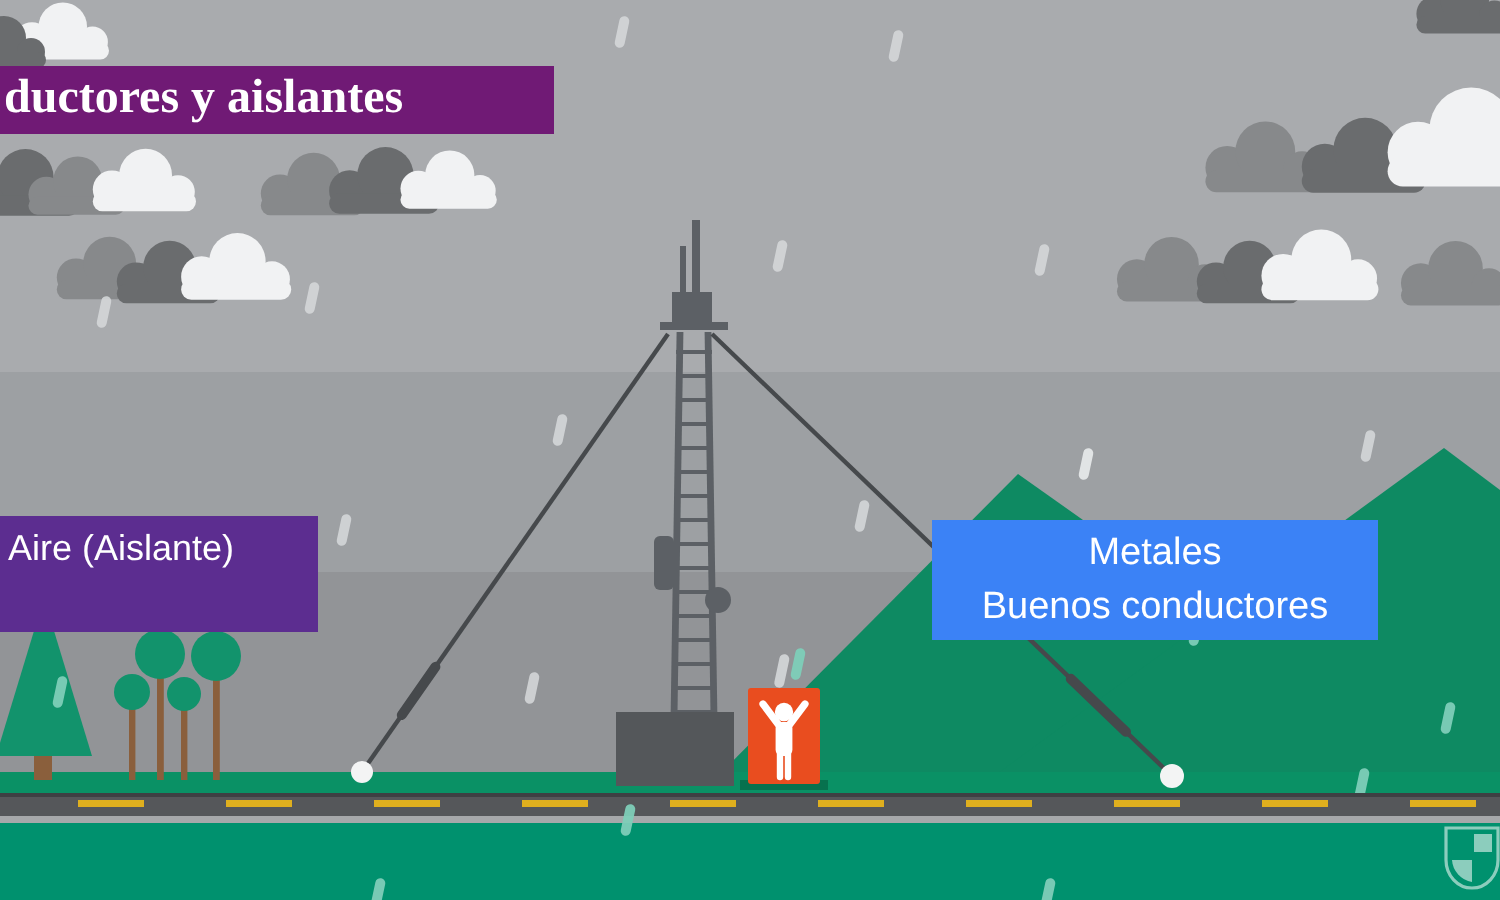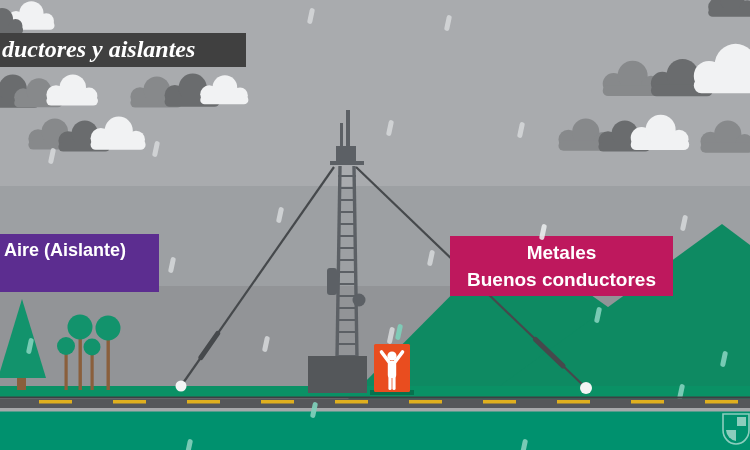--- a/index.html
+++ b/index.html
@@ -11,33 +11,33 @@
   .scene{position:absolute;left:0;top:0;z-index:1;display:block;}
   .overlay{position:absolute;left:0;top:0;z-index:6;display:block;pointer-events:none;}
 
   .cloud-dark{fill:#6a6c6e;}
   .cloud-med{fill:#87898b;}
   .cloud-white{fill:#f1f2f3;}
   .rain-sky{fill:#d5d7d9;opacity:.88;}
   .rain-green{fill:#7ecdb8;opacity:.95;}
 
   .banner{
-    position:absolute;z-index:5;left:0;top:33px;width:246px;height:34px;
-    background:#404040;color:#fff;
-    font-family:"Liberation Serif",serif;font-style:italic;font-weight:600;
+    position:absolute;z-index:5;left:0;top:33px;width:277px;height:34px;
+    background:#701a75;color:#fff;
+    font-family:"Liberation Serif",serif;font-weight:600;
     font-size:24px;line-height:33px;padding-left:2px;box-sizing:border-box;
     white-space:nowrap;overflow:hidden;
   }
-  .lbl{position:absolute;z-index:5;color:#fff;font-weight:bold;box-sizing:border-box;}
+  .lbl{position:absolute;z-index:5;color:#fff;font-weight:normal;box-sizing:border-box;margin-top:24px;}
   .lbl-air{
     left:0;top:234px;width:159px;height:58px;background:#5c2d90;
     font-size:18px;line-height:26px;padding:3px 0 0 4px;text-align:left;
   }
   .lbl-metals{
-    left:450px;top:236px;width:223px;height:60px;background:#be185d;
+    left:466px;top:236px;width:223px;height:60px;background:#3b82f6;
     font-size:19px;line-height:27px;padding-top:3px;text-align:center;
   }
 </style>
 </head>
 <body>
 
 <div class="stage">
 
   <svg class="scene" width="750" height="450" viewBox="0 0 750 450">
 

